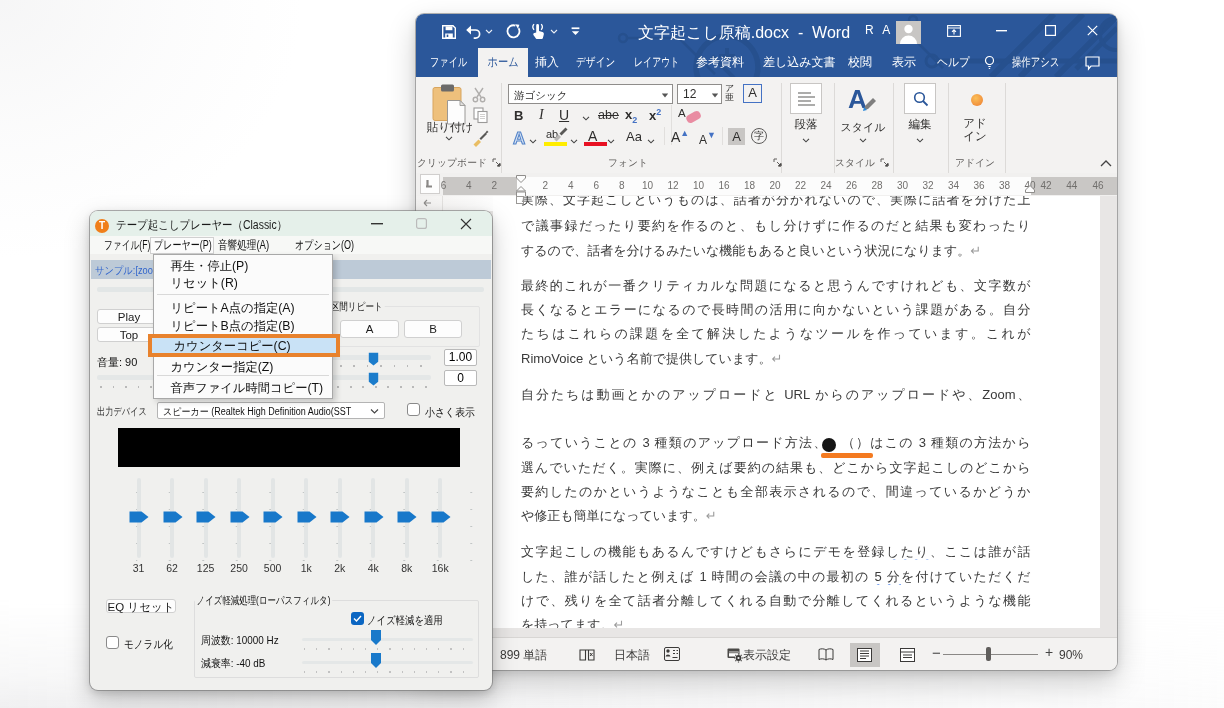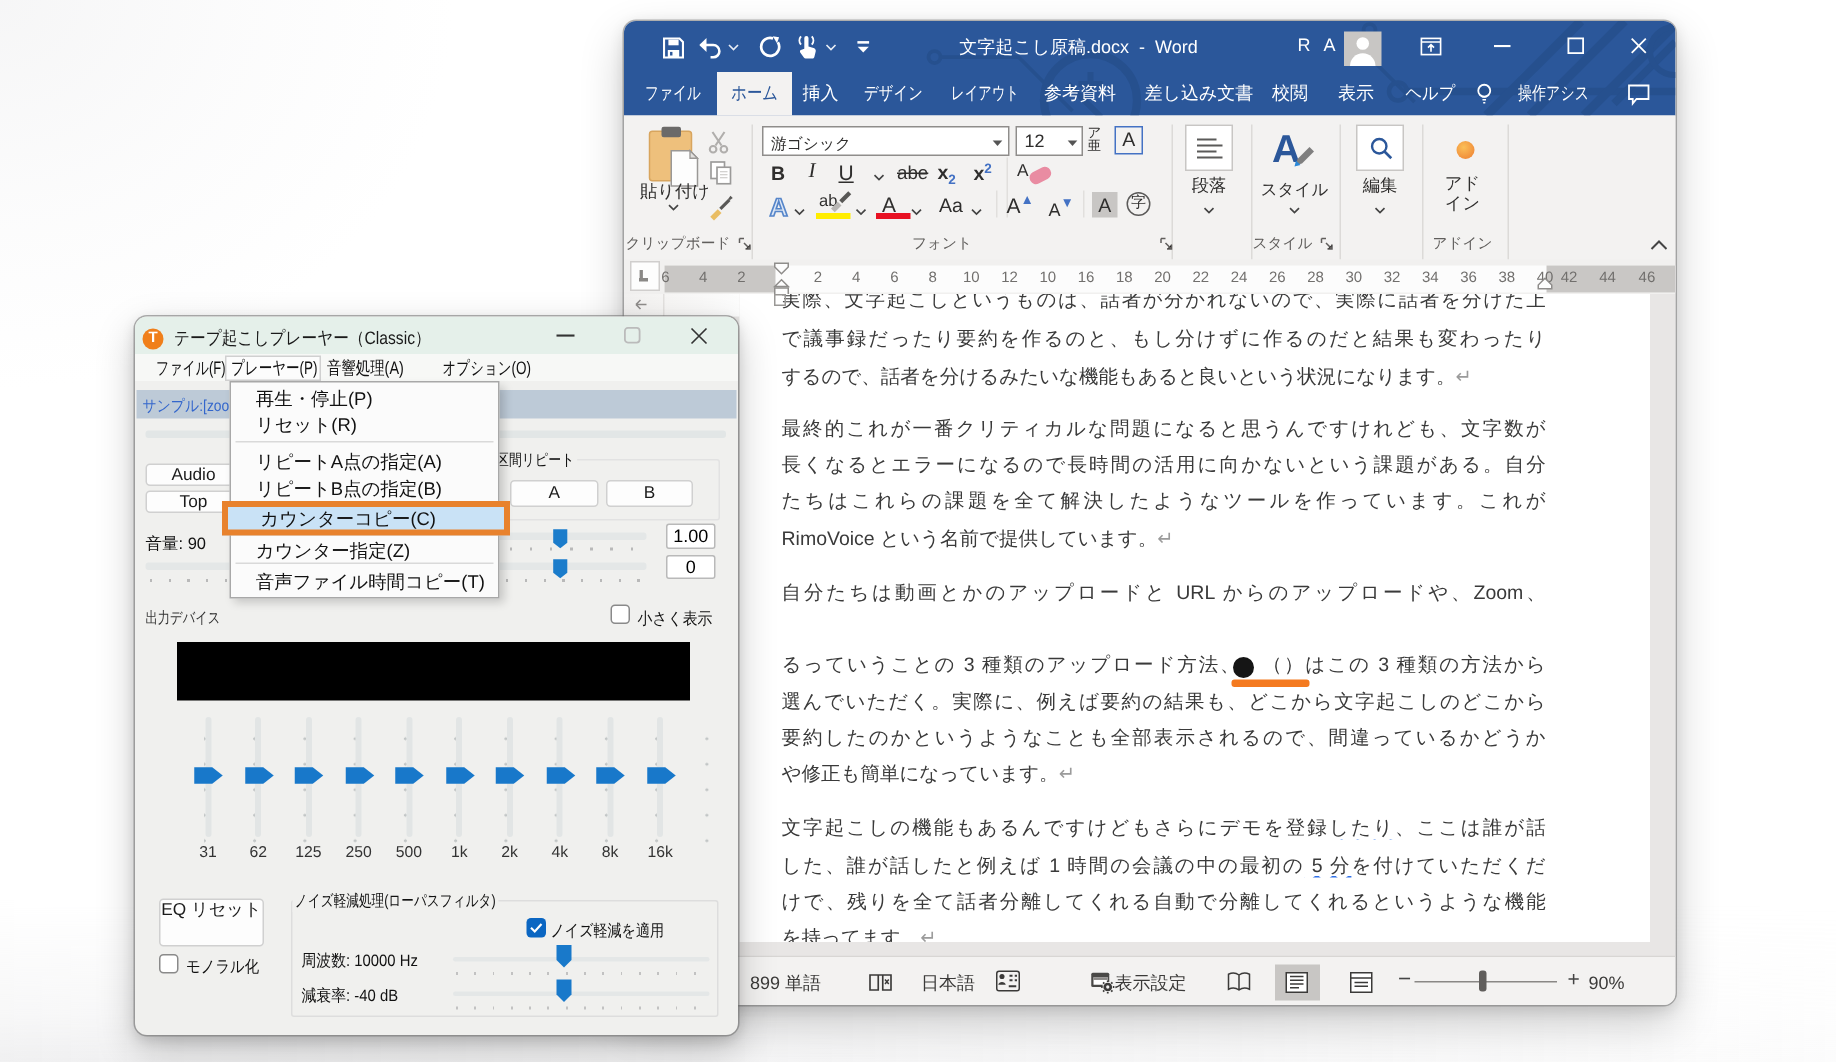--- a/index.html
+++ b/index.html
@@ -10,21 +10,21 @@
 #bgTL{left:0;top:0;width:500px;height:420px;background:radial-gradient(ellipse 420px 360px at 0% 0%, rgba(240,240,241,.6) 0%, rgba(244,244,245,.3) 40%, rgba(255,255,255,0) 72%);}
 #bgBL{left:0;top:600px;width:1224px;height:108px;background:linear-gradient(90deg, rgba(225,225,227,.5) 0%, rgba(228,228,230,.4) 40%, rgba(238,238,239,.2) 100%);-webkit-mask-image:linear-gradient(180deg,transparent 0%,rgba(0,0,0,.5) 70%,#000 100%);}
 
 
 #ww{left:416px;top:14px;width:701px;height:656px;border-radius:8px;background:#f3f2f1;
 box-shadow:0 0 0 1px rgba(110,110,110,.5), 0 12px 30px rgba(0,0,0,.20), 0 3px 10px rgba(0,0,0,.12);overflow:hidden;}
 #wtitle{left:0;top:0;width:701px;height:63px;background:#2b579a;overflow:hidden;}
 #wtabs{left:0;top:34px;width:701px;height:29px;}
 .tab{position:absolute;top:0;height:29px;line-height:29px;color:#fff;font-size:12px;}
 #tabhome{left:62px;top:0;width:50px;height:29px;background:#f3f2f1;color:#2b579a;text-align:center;line-height:29px;font-size:12.5px;}
-.wt{color:#fff;font-size:12px;}
+.wt{color:#fff;font-size:16px;}
 
 #ribbon{left:0;top:63px;width:701px;height:96px;background:#f3f2f1;}
 .rsep{position:absolute;top:6px;width:1px;height:90px;background:#dcdad8;}
 .glabel{position:absolute;top:80px;height:12px;line-height:12px;font-size:9.8px;color:#605e5c;text-align:center;}
 .launch{position:absolute;top:81px;width:10px;height:10px;}
 .rbtn-txt{position:absolute;color:#2f2e2d;}
 
 #ruler{left:0;top:159px;width:701px;height:23px;background:#f1f0ef;}
 #rulerstrip{left:27px;top:4px;width:674px;height:18px;background:#fcfcfc;}
 
@@ -450,21 +450,21 @@
     <div class="abs" style="left:60px;top:.5px;width:64px;height:17.5px;background:#fcfcfc;border:1px solid #d0d0d0;box-sizing:border-box;"></div>
     <div class="pm" style="left:64px;transform:scaleX(.75);transform-origin:0 0;">プレーヤー(P)</div>
     <div class="pm" style="left:128px;transform:scaleX(.8);transform-origin:0 0;">音響処理(A)</div>
     <div class="pm" style="left:205px;transform:scaleX(.75);transform-origin:0 0;">オプション(O)</div>
   </div>
   <div class="abs" id="samplebar">
     <div class="abs" style="left:4px;top:3.5px;font-size:10.5px;color:#3366cc;white-space:nowrap;transform:scaleX(.88);transform-origin:0 0;">サンプル:[zoom_sample.m4a]</div>
   </div>
   <div class="abs" id="progress"></div>
 
-  <div class="pbtn" style="left:7px;top:98px;width:64px;height:15px;line-height:14px;font-size:11.5px;">Audio</div>
+  <div class="pbtn" style="left:7px;top:98px;width:64px;height:15px;line-height:14px;font-size:11.5px;">Play</div>
   <div class="pbtn" style="left:7px;top:116px;width:64px;height:15px;line-height:14px;font-size:11.5px;">Top</div>
   <div class="ptxt" style="left:7px;top:144px;font-size:11px;">音量: 90</div>
   <div class="gbox" style="left:152px;top:94.5px;width:236px;height:39px;border-color:#e2e2e2;"></div>
   <div class="ptxt" style="left:239px;top:89px;font-size:10.5px;background:#f0f0ee;padding:0 2px;transform:scaleX(.82);transform-origin:0 0;">区間リピート</div>
   <div class="pbtn" style="left:250px;top:108.5px;width:59px;height:18px;line-height:17px;font-size:11.5px;">A</div>
   <div class="pbtn" style="left:314px;top:108.5px;width:58px;height:18px;line-height:17px;font-size:11.5px;">B</div>
 
   <div class="track" style="left:155px;top:143.8px;width:186px;height:5px;"></div>
   <svg style="left:278.3px;top:141px;" width="11" height="14" viewBox="0 0 11 14">
         <path d="M.8 .8 h9.4 v9 l-4.7 3.7 -4.7-3.7 z" fill="#1b7ccb"></path>
@@ -472,20 +472,26 @@
   <div class="vbox" style="left:354px;top:138px;width:33px;height:17px;line-height:15px;">1.00</div>
   <div class="track" style="left:7px;top:163.7px;width:334px;height:5px;"></div>
   <svg style="left:278.3px;top:160.8px;" width="11" height="14" viewBox="0 0 11 14">
         <path d="M.8 .8 h9.4 v9 l-4.7 3.7 -4.7-3.7 z" fill="#1b7ccb"></path>
       </svg>
   <div class="vbox" style="left:354px;top:158.7px;width:33px;height:16px;line-height:14px;">0</div>
   <div class="ticks" style="left:250px;top:154.2px;width:91px;background-image:repeating-linear-gradient(90deg,#b9b9b9 0,#b9b9b9 1.5px,transparent 1.5px,transparent 13.4px);"></div>
   <div class="ticks" style="left:10px;top:175.2px;width:331px;background-image:repeating-linear-gradient(90deg,#b9b9b9 0,#b9b9b9 1.5px,transparent 1.5px,transparent 12.5px);"></div>
 
   <div class="ptxt" style="left:7px;top:194px;font-size:10.5px;color:#333;transform:scaleX(.78);transform-origin:0 0;">出力デバイス</div>
+  <div class="abs" style="left:67px;top:190.5px;width:228px;height:17px;background:#fff;border:1px solid #b4b4b4;border-radius:2px;box-sizing:border-box;">
+    <div class="abs" style="left:5px;top:2.5px;width:215px;overflow:hidden;font-size:10px;color:#111;white-space:nowrap;transform:scaleX(.9);transform-origin:0 0;">スピーカー (Realtek High Definition Audio(SST</div>
+    <svg style="left:212px;top:6px;" width="9" height="5" viewBox="0 0 9 5">
+          <path d="M1 .5 l3.5 3.5 L8 .5" fill="none" stroke="#444" stroke-width="1.1"></path>
+        </svg>
+  </div>
   <div class="cb" style="left:317px;top:192px;"></div>
   <div class="ptxt" style="left:335px;top:194px;font-size:11px;transform:scaleX(.9);transform-origin:0 0;">小さく表示</div>
   <div class="abs" id="video"></div>
 
   <div class="abs" style="left:46px;top:271px;width:345px;height:80px;background-image:radial-gradient(circle,#c2c6c6 .9px,transparent 1.1px);background-size:33.5px 17px;background-position:17px 2px;"></div>
   <div class="eqtrack" style="left:46.6px;"></div>
   <div class="eqtrack" style="left:80.1px;"></div>
   <div class="eqtrack" style="left:113.6px;"></div>
   <div class="eqtrack" style="left:147.1px;"></div>
   <div class="eqtrack" style="left:180.6px;"></div>
@@ -548,21 +554,21 @@
   <div class="eqlab" style="left:62.1px;">62</div>
   <div class="eqlab" style="left:95.6px;">125</div>
   <div class="eqlab" style="left:129.1px;">250</div>
   <div class="eqlab" style="left:162.6px;">500</div>
   <div class="eqlab" style="left:196.2px;">1k</div>
   <div class="eqlab" style="left:229.7px;">2k</div>
   <div class="eqlab" style="left:263.2px;">4k</div>
   <div class="eqlab" style="left:296.7px;">8k</div>
   <div class="eqlab" style="left:330.2px;">16k</div>
 
-  <div class="pbtn" style="left:16px;top:388px;width:70px;height:32px;line-height:15px;font-size:11.5px;">EQ リセット</div>
+  <div class="pbtn" style="left:16px;top:388px;width:70px;height:14px;line-height:15px;font-size:11.5px;">EQ リセット</div>
   <div class="cb" style="left:16px;top:425px;"></div>
   <div class="ptxt" style="left:34px;top:426px;font-size:11px;transform:scaleX(.87);transform-origin:0 0;">モノラル化</div>
   <div class="gbox" style="left:104px;top:389px;width:283px;height:76px;"></div>
   <div class="ptxt" style="left:105px;top:383px;font-size:10.8px;background:#f0f0ee;padding:0 2px;transform:scaleX(.78);transform-origin:0 0;">ノイズ軽減処理(ローパスフィルタ)</div>
   <div class="abs" style="left:261px;top:401px;width:13px;height:13px;background:#0b66c2;border-radius:3px;">
     <svg style="left:2px;top:3px;" width="9" height="7" viewBox="0 0 9 7">
           <path d="M1 3.5 L3.5 6 L8 1" fill="none" stroke="#fff" stroke-width="1.4"></path>
         </svg>
   </div>
   <div class="ptxt" style="left:277px;top:402px;font-size:11px;transform:scaleX(.85);transform-origin:0 0;">ノイズ軽減を適用</div>

